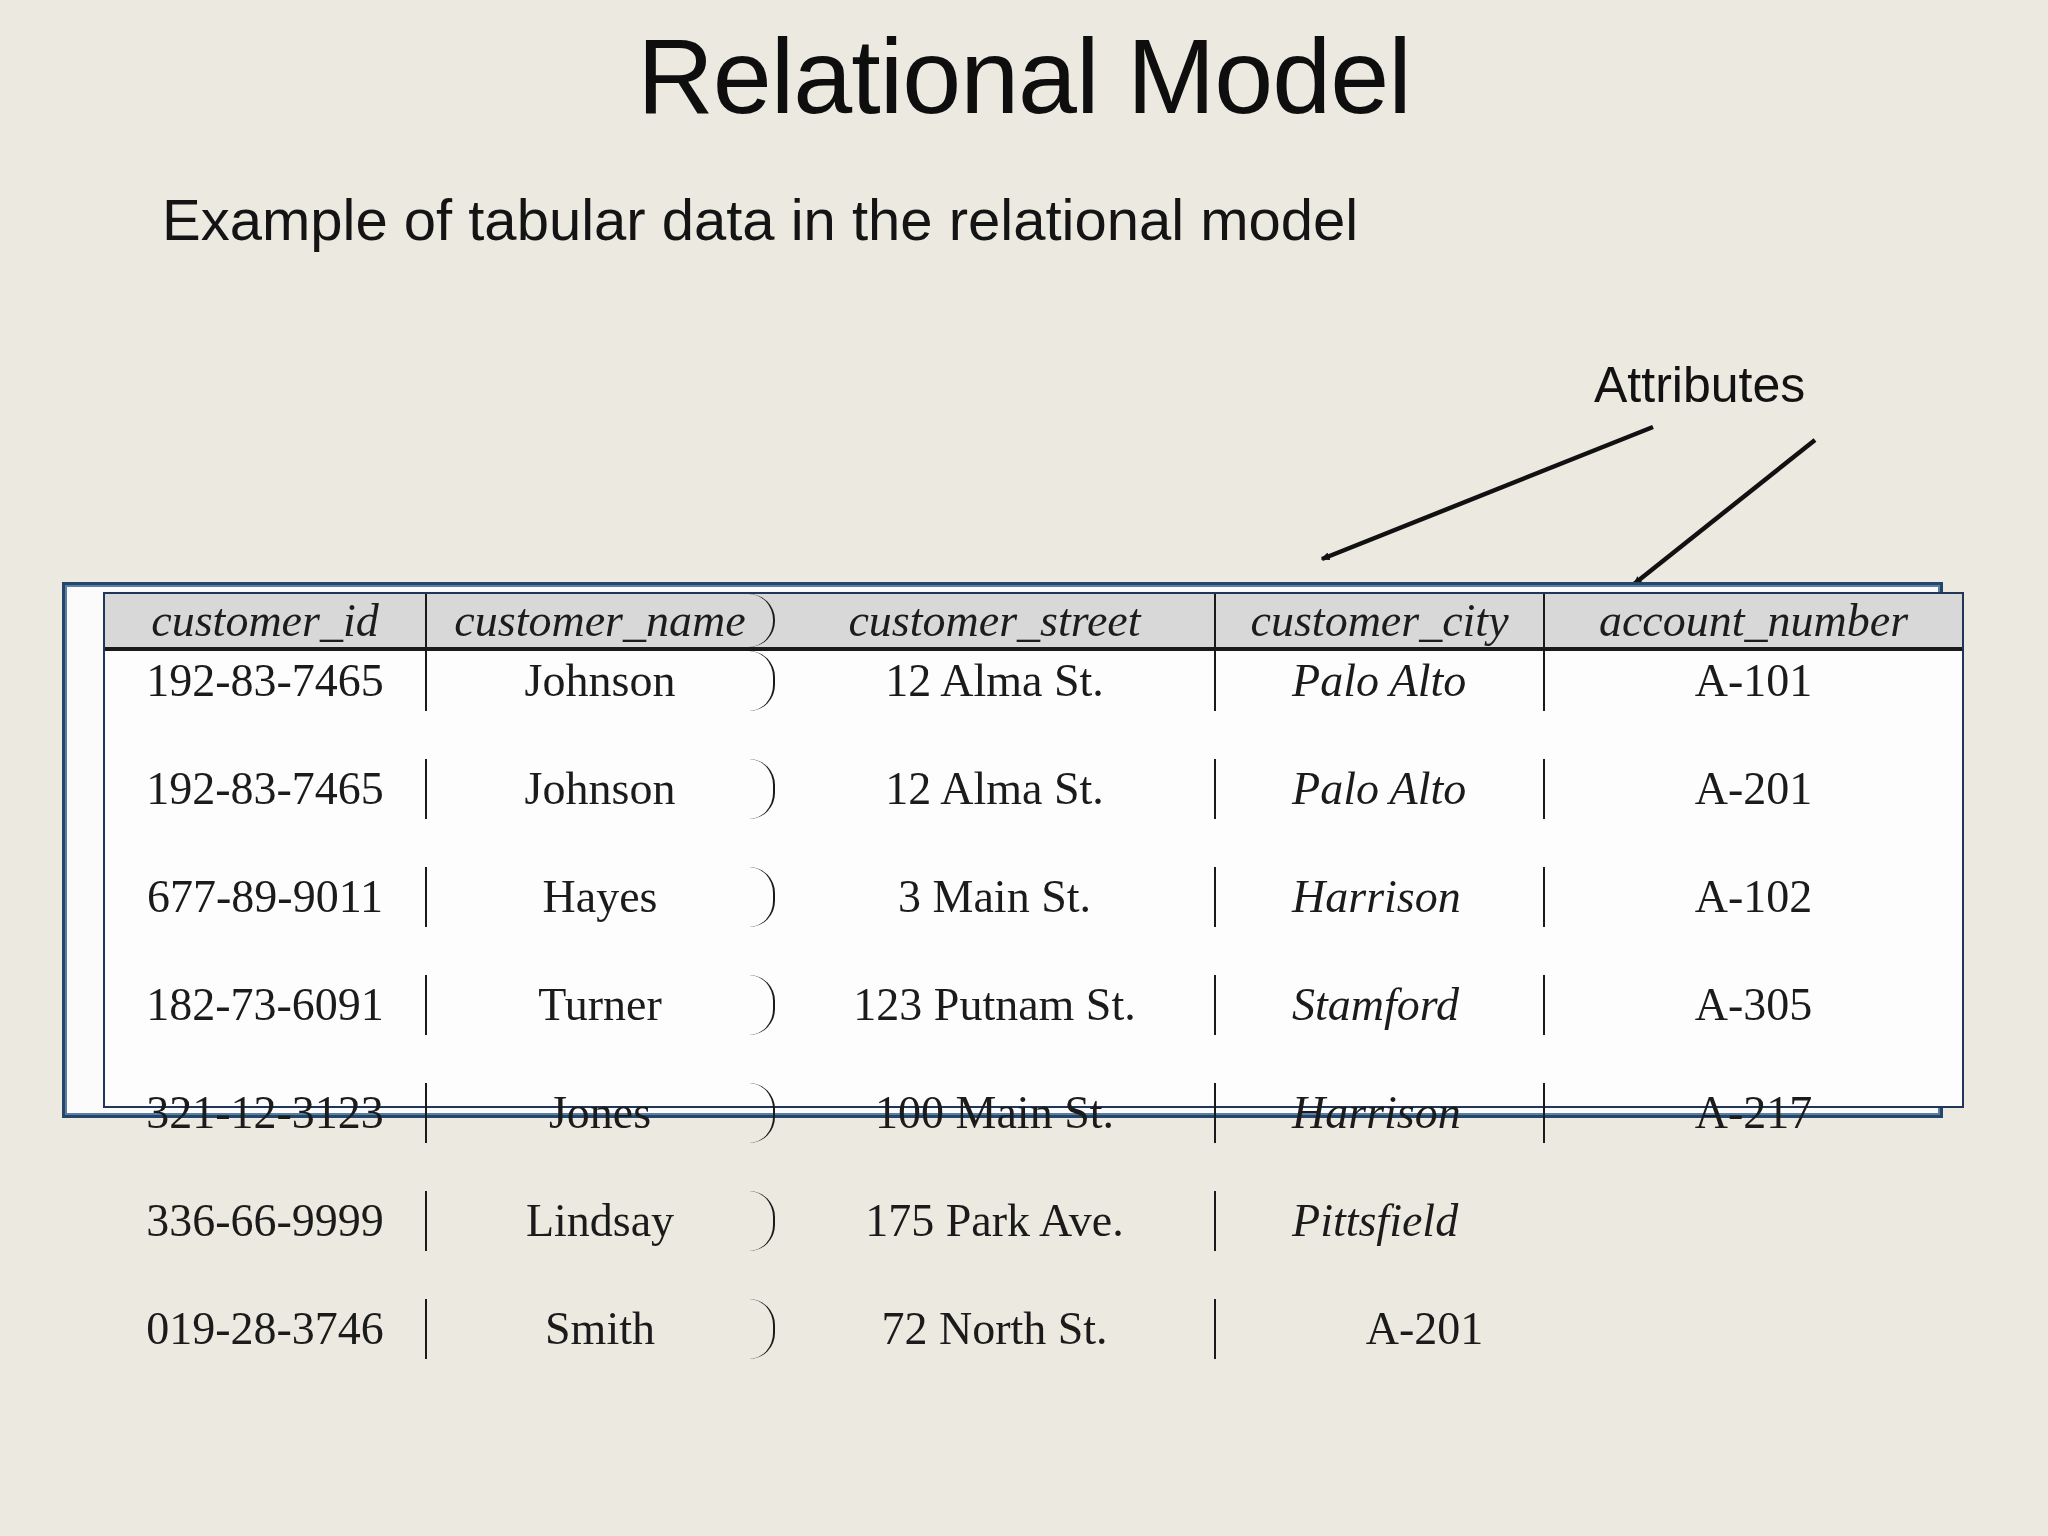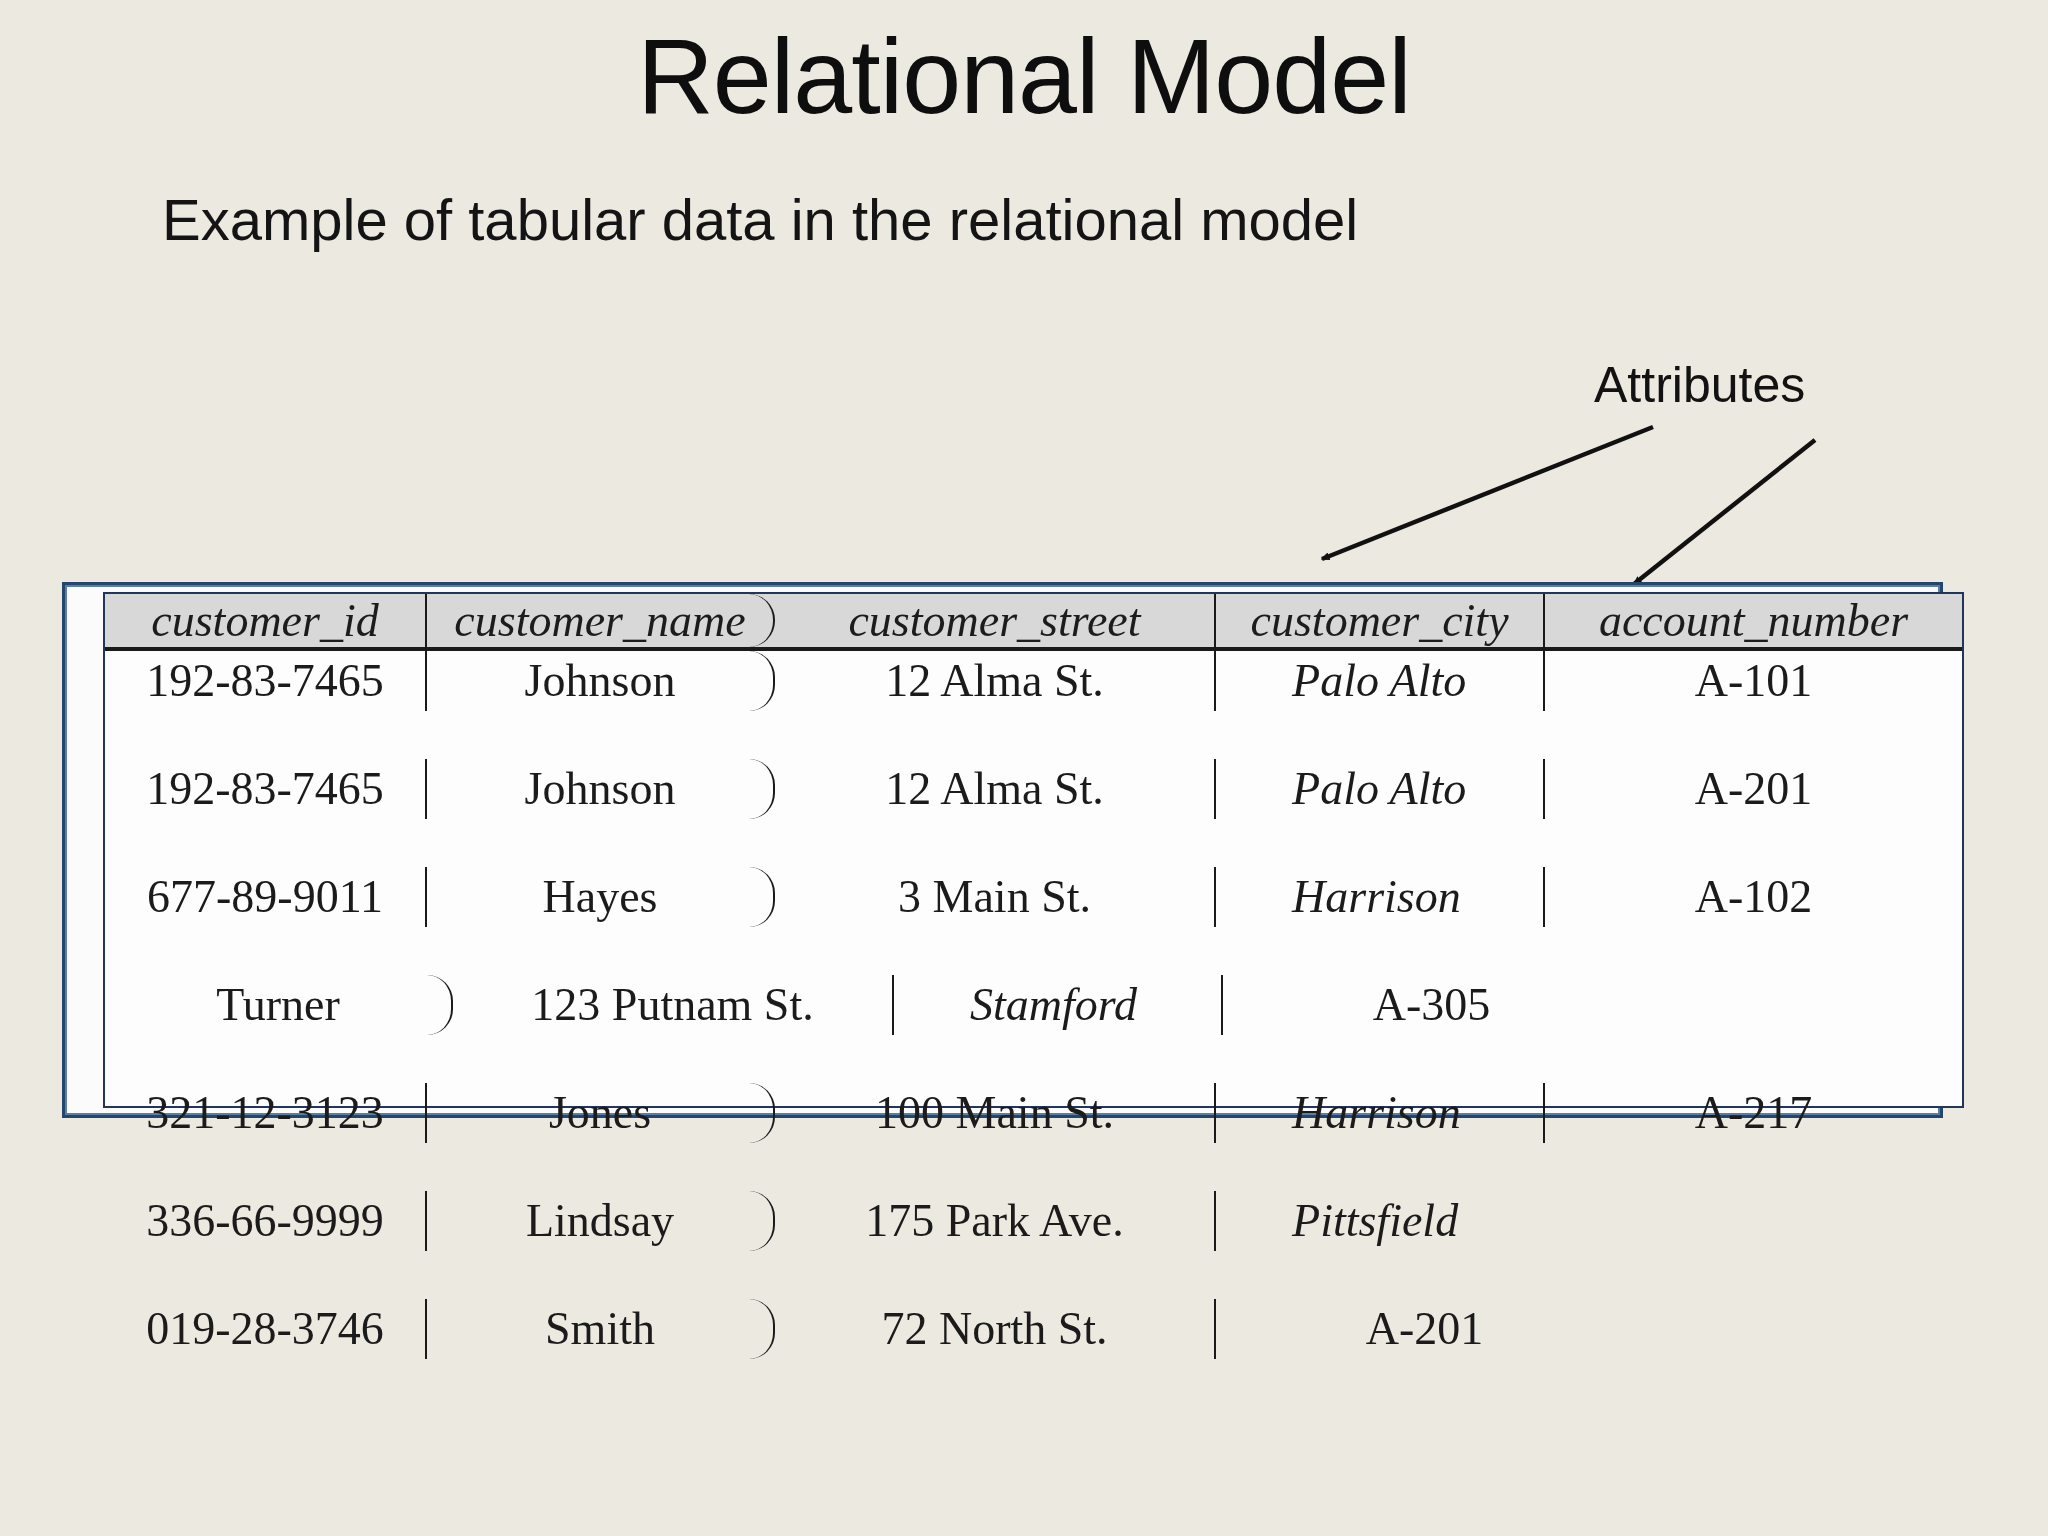--- a/index.html
+++ b/index.html
@@ -141,20 +141,21 @@
               <div class="table-cell c4">A-201</div>
             </div>
             <div class="table-row">
               <div class="table-cell c0">677-89-9011</div>
               <div class="table-cell c1">Hayes</div>
               <div class="table-cell c2">3 Main St.</div>
               <div class="table-cell c3">Harrison</div>
               <div class="table-cell c4">A-102</div>
             </div>
             <div class="table-row">
+              <div class="table-cell c0">182-73-6091</div>
               <div class="table-cell c1">Turner</div>
               <div class="table-cell c2">123 Putnam St.</div>
               <div class="table-cell c3">Stamford</div>
               <div class="table-cell c4">A-305</div>
             </div>
             <div class="table-row">
               <div class="table-cell c0">321-12-3123</div>
               <div class="table-cell c1">Jones</div>
               <div class="table-cell c2">100 Main St.</div>
               <div class="table-cell c3">Harrison</div>

